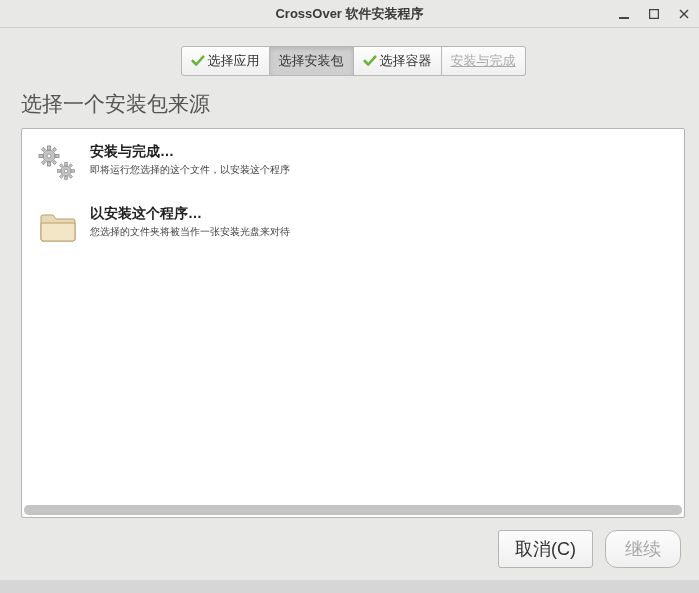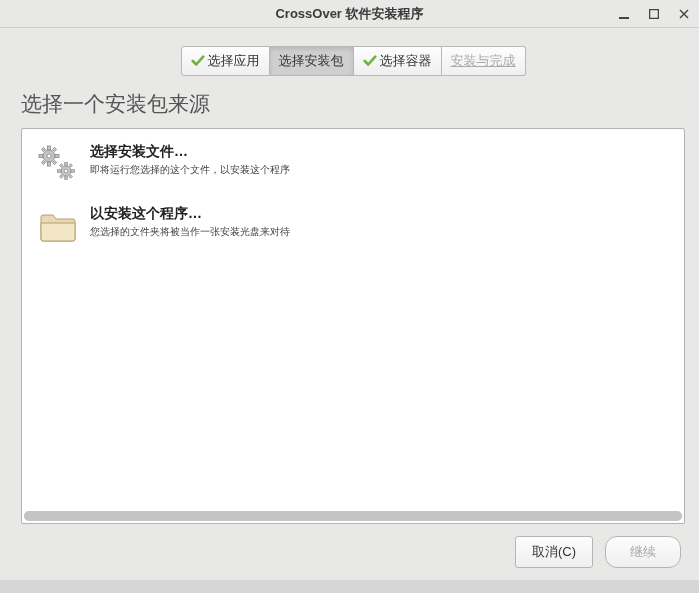--- a/index.html
+++ b/index.html
@@ -171,21 +171,21 @@
       justify-content: flex-end;
       gap: 12px;
       padding: 12px 4px 2px 4px;
     }
     .btn {
       min-width: 76px;
       padding: 6px 16px;
       border: 1px solid #b5b5b5;
       background: linear-gradient(#fdfdfd, #efefef);
       border-radius: 3px;
-      font-size: 13px;
+      font-size: 18px;
       color: #333;
       cursor: pointer;
     }
     .btn.disabled {
       color: #aaa;
       cursor: default;
       border-radius: 12px;
     }
   </style>
 </head>
@@ -266,21 +266,21 @@
                   <rect x="4" y="-8" width="3" height="3" transform="rotate(45 5.5 -6.5)"></rect>
                     <rect x="-7" y="5" width="3" height="3" transform="rotate(45 -5.5 6.5)"></rect>
                   <rect x="4" y="5" width="3" height="3" transform="rotate(45 5.5 6.5)"></rect>
                     <rect x="-7" y="-8" width="3" height="3" transform="rotate(45 -5.5 -6.5)"></rect>
                   <circle r="2" fill="#fff"></circle>
                 </g>
               </g>
             </svg>
           </div>
           <div class="option-text">
-            <span class="option-title">选择安装文件…</span>
+            <span class="option-title">安装与完成…</span>
             <span class="option-desc">即将运行您选择的这个文件，以安装这个程序</span>
           </div>
         </div>
 
         <div class="option-row">
           <div class="option-icon">
             <svg viewBox="0 0 40 40">
               <path d="M3 10 L3 32 Q3 34 5 34 L35 34 Q37 34 37 32 L37 14 Q37 12 35 12 L18 12 L15 8 L5 8 Q3 8 3 10 Z" fill="#e8d9b5" stroke="#b89f6a" stroke-width="1"></path>
               <path d="M3 16 L37 16 L37 32 Q37 34 35 34 L5 34 Q3 34 3 32 Z" fill="#f2e6c7" stroke="#b89f6a" stroke-width="1"></path>
             </svg>

